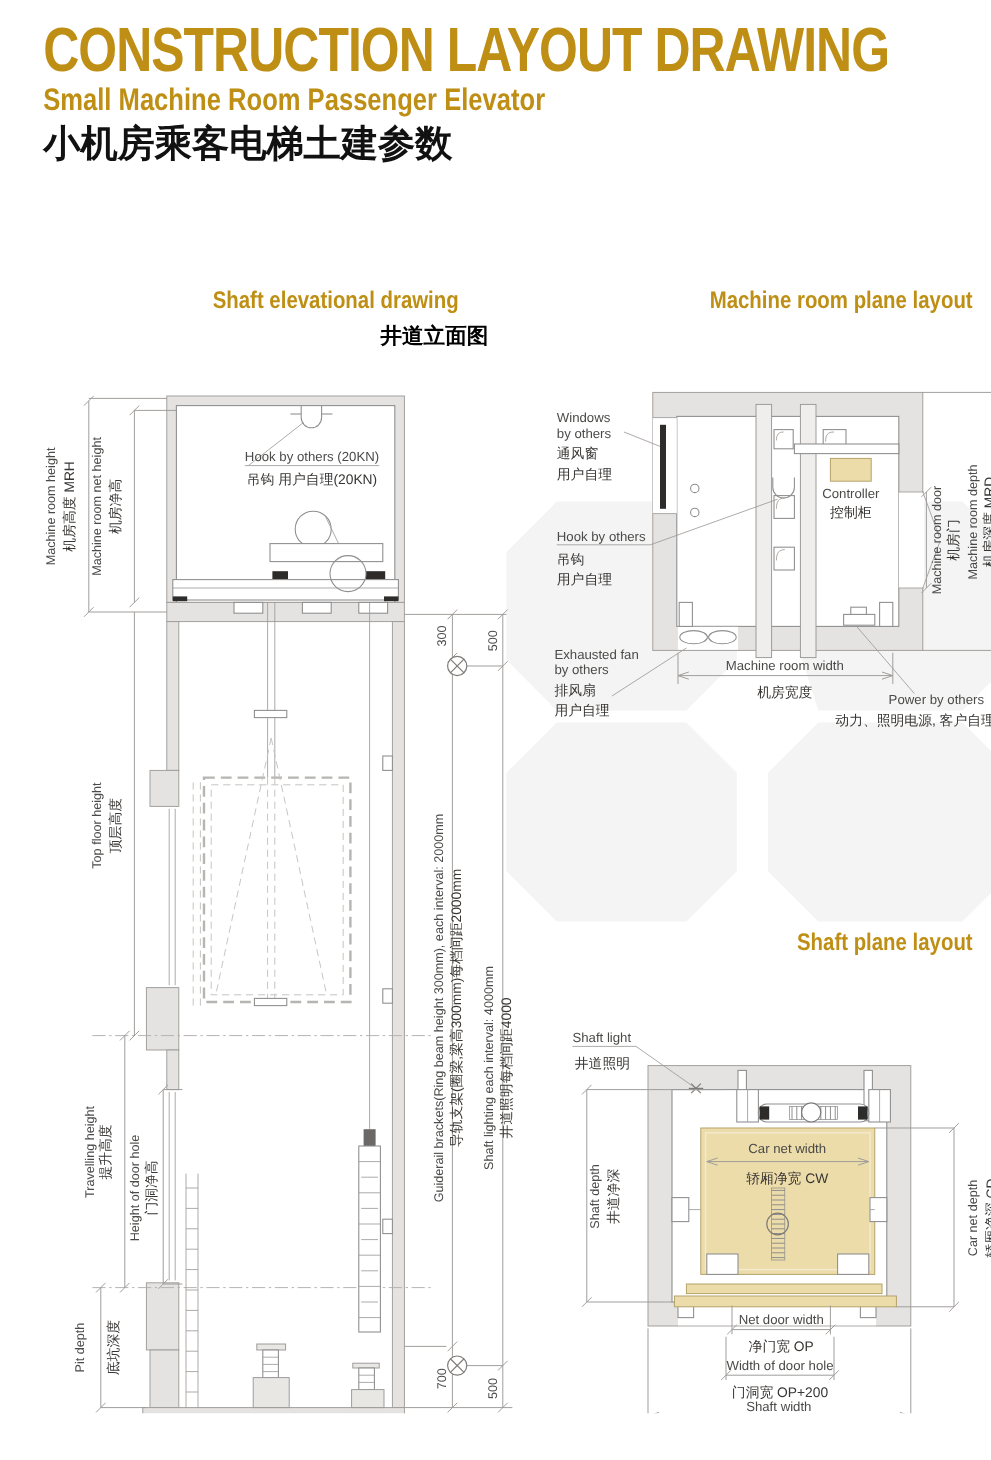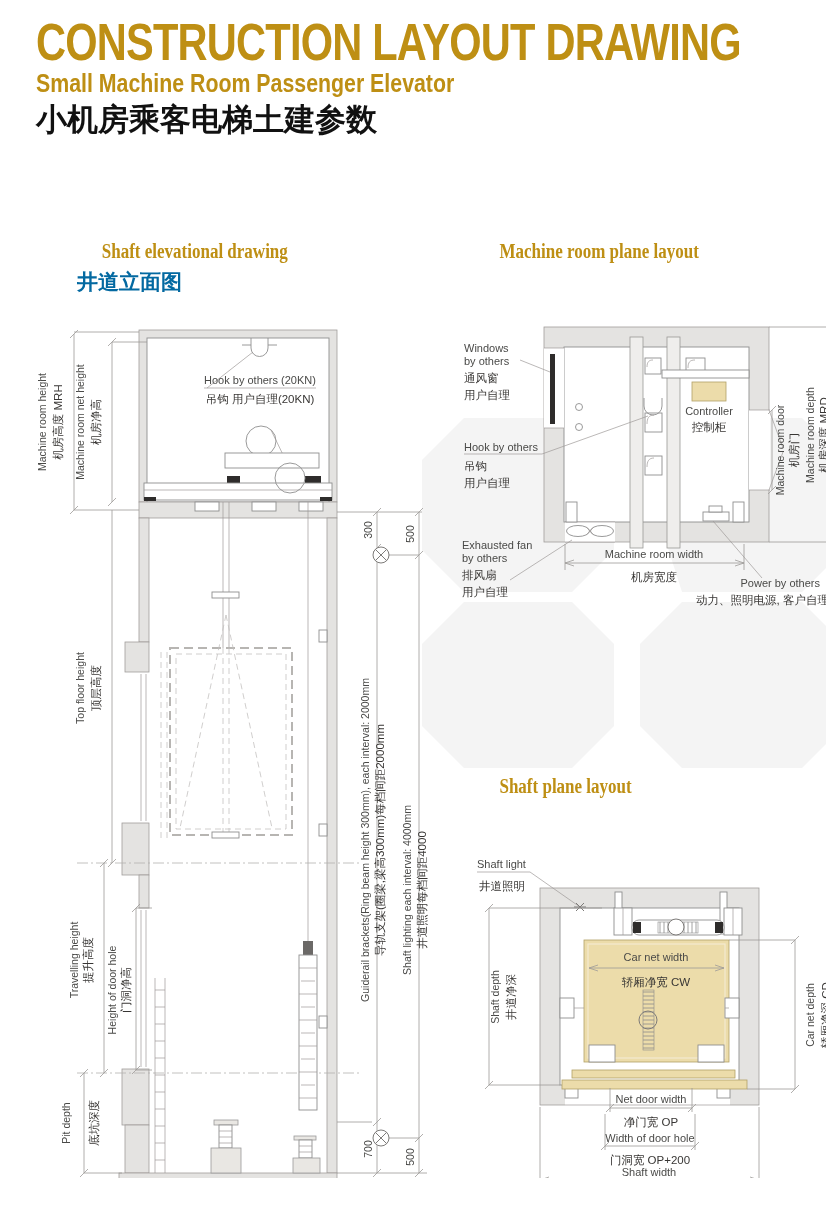--- a/index.html
+++ b/index.html
@@ -6,24 +6,24 @@
   .canvas{position:relative;width:826px;height:1178px;background:#fff;overflow:hidden;
           font-family:"Liberation Sans",sans-serif;color:#1c1c1c;margin-left:22px;}
   
   .hdr{position:absolute;left:14px;top:16px;white-space:nowrap;}
   .hdr h1{margin:0;font-size:52px;font-weight:bold;color:#BE8F14;letter-spacing:-1px;
           transform:scaleX(.80);transform-origin:left top;line-height:1.0;}
   .hdr h2{margin:2px 0 0 0;font-size:26px;font-weight:bold;color:#BE8F14;
           transform:scaleX(.82);transform-origin:left top;line-height:1.05;}
   .hdr h3{margin:6px 0 0 0;font-size:31px;font-weight:bold;color:#111;line-height:1.1;}
   
-  .stitle{position:absolute;text-align:left;font-family:Liberation Serif, serif;}
+  .stitle{position:absolute;text-align:right;}
   .stitle .en{display:block;font-size:20px;font-weight:bold;color:#BE8F14;
               transform:scaleX(.85);transform-origin:center top;white-space:nowrap;}
-  .stitle .zh{display:block;margin-top:5px;font-size:21px;font-weight:bold;color:#0369a1;}
+  .stitle .zh{display:block;margin-top:5px;font-size:18px;font-weight:bold;color:#000000;}
   
   svg{position:absolute;overflow:visible;}
   .wall{fill:#e4e3e1;stroke:#a09d9b;stroke-width:.8;}
   .wht{fill:#ffffff;stroke:#8f8f8f;stroke-width:.9;}
   .beam{fill:#efeeec;stroke:#9a9896;stroke-width:.8;}
   .tan{fill:#ecdcaa;stroke:#b2a166;stroke-width:.8;}
   .conc{fill:#e9e7e3;stroke:#9a9a9a;stroke-width:.8;}
   .ln{stroke:#8f8f8f;stroke-width:.9;fill:none;}
   .thin{stroke:#9d9a98;stroke-width:.7;fill:none;}
   .dim{stroke:#9d9a98;stroke-width:.8;fill:none;}

